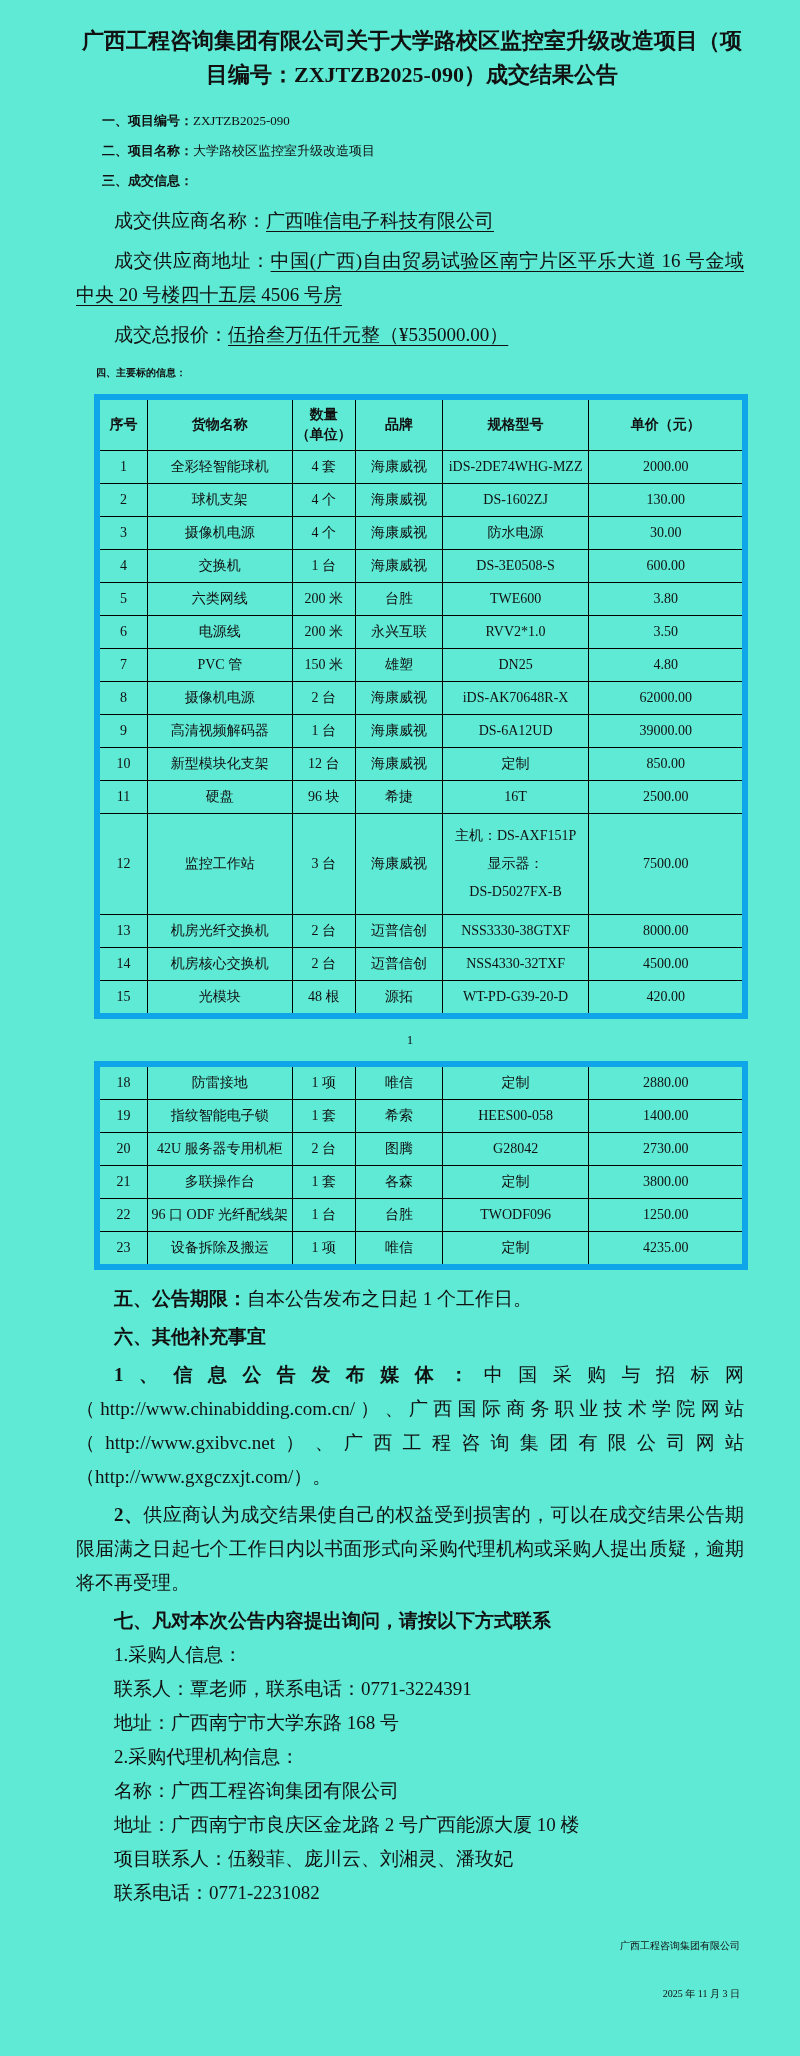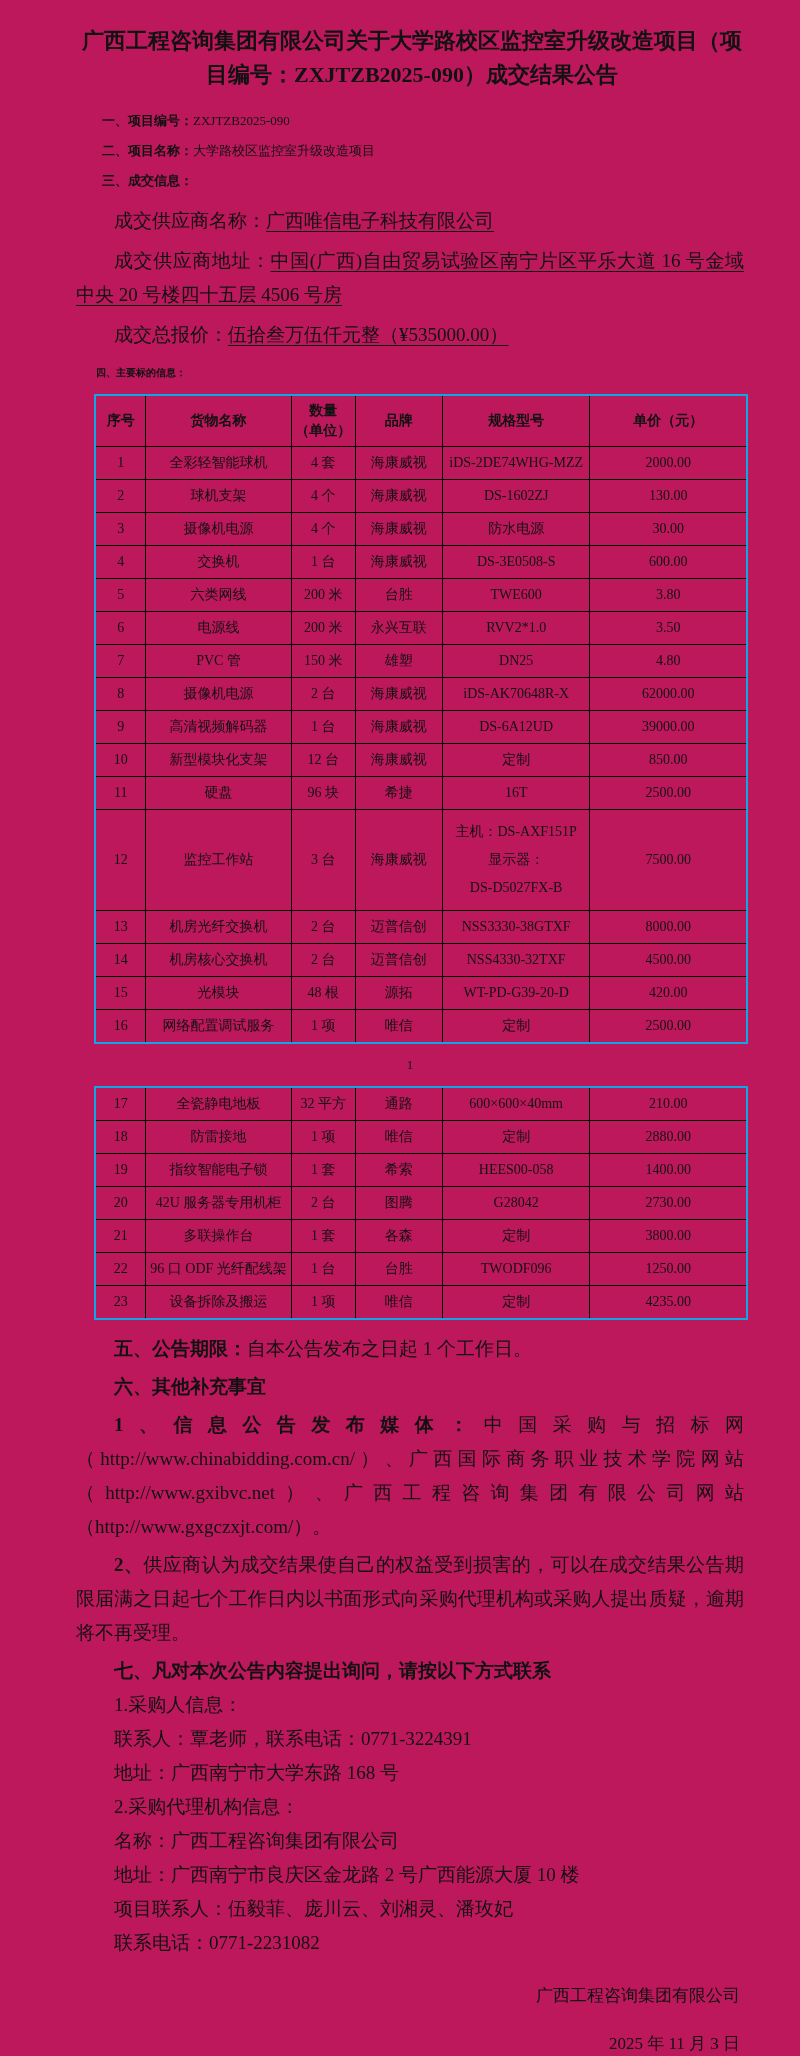--- a/index.html
+++ b/index.html
@@ -1,20 +1,20 @@
 <!DOCTYPE html>
 <html><head>
 <meta charset="utf-8">
 <style>
   html,body{margin:0;padding:0;background:#ffffff;}
   body{font-family:"Liberation Serif","DejaVu Serif",serif;color:#111;}
   .page{
     position:relative;
     width:800px;height:2056px;
-    margin:0 auto;background:#be185d;overflow:hidden;
+    margin:0 auto;background:#5eead4;overflow:hidden;
     box-sizing:border-box;
     padding:24px 56px 0 76px;
   }
   .doc-title{
     font-size:22px;font-weight:bold;text-align:center;
     line-height:1.55;margin:0 auto;width:672px;
   }
   .meta-block{margin-top:14px;}
   .meta-line{font-size:13px;line-height:30px;margin:0;text-indent:2em;}
   .meta-line .lbl{font-weight:bold;}
@@ -23,37 +23,37 @@
   .para.mt6{margin-top:6px;}
   .para.mt4{margin-top:4px;}
   .para.mt12{margin-top:12px;}
   .u{text-decoration:underline;text-underline-offset:4px;}
   .bold{font-weight:bold;}
   .sec-head{font-size:10px;font-weight:bold;line-height:30px;margin:6px 0 0 0;text-indent:2em;}
   table.doc-table{
     border-collapse:collapse;
     width:calc(100% - 14px);
     margin-left:18px;
-    border:2px solid #0ea5e9;
+    border:6px solid #0ea5e9;
     table-layout:fixed;
   }
   table.doc-table th, table.doc-table td{
     border:1px solid #000;
     text-align:center;vertical-align:middle;
     font-size:14px;line-height:20px;
     padding:6px 3px;
     overflow:hidden;
     font-weight:normal;
   }
   table.doc-table th{font-weight:bold;white-space:pre-line;padding:5px 2px;}
   table.doc-table td.multiline{white-space:pre-line;line-height:28px;padding:8px 2px;}
   .tbl1{margin-top:6px;}
   .page-num{font-size:13px;text-align:center;line-height:18px;margin:12px 0;}
   .sign-block{margin-top:20px;padding-right:4px;}
-  .sign-line{font-size:17px;text-align:right;line-height:32px;margin:0;}
+  .sign-line{font-size:10px;text-align:right;line-height:32px;margin:0;}
   .sign-line.date{margin-top:16px;}
 </style>
 </head>
 <body>
 
 <div class="page">
 
   <h1 class="doc-title">广西工程咨询集团有限公司关于大学路校区监控室升级改造项目（项目编号：ZXJTZB2025-090）成交结果公告</h1>
 
   <div class="meta-block">
@@ -206,52 +206,36 @@
           <td>4500.00</td>
         </tr>
         <tr>
           <td>15</td>
           <td>光模块</td>
           <td>48 根</td>
           <td>源拓</td>
           <td>WT-PD-G39-20-D</td>
           <td>420.00</td>
         </tr>
-        <tr>
-          <td>16</td>
-          <td>网络配置调试服务</td>
-          <td>1 项</td>
-          <td>唯信</td>
-          <td>定制</td>
-          <td>2500.00</td>
-        </tr>
       </tbody>
   </table>
 
   <p class="page-num">1</p>
 
   <table class="doc-table">
     <colgroup>
       <col style="width:7.8%">
         <col style="width:22.3%">
         <col style="width:9.8%">
       <col style="width:13.4%">
         <col style="width:22.6%">
         <col style="width:24.1%">
     </colgroup>
     <tbody id="table2-body">
         <tr>
-          <td>17</td>
-          <td>全瓷静电地板</td>
-          <td>32 平方</td>
-          <td>通路</td>
-          <td>600×600×40mm</td>
-          <td>210.00</td>
-        </tr>
-        <tr>
           <td>18</td>
           <td>防雷接地</td>
           <td>1 项</td>
           <td>唯信</td>
           <td>定制</td>
           <td>2880.00</td>
         </tr>
         <tr>
           <td>19</td>
           <td>指纹智能电子锁</td>

